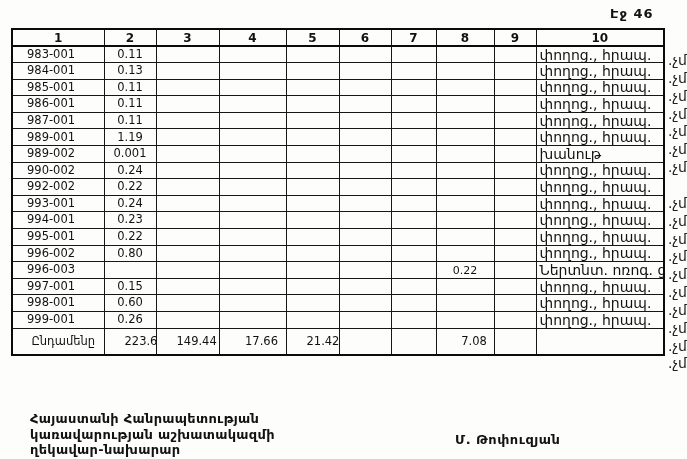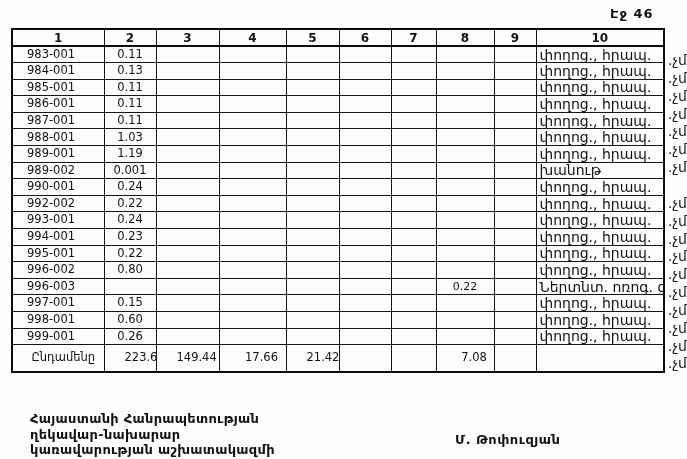--- a/index.html
+++ b/index.html
@@ -182,32 +182,20 @@
             <td class="col-2"></td>
             <td class="col-3"></td>
             <td class="col-4"></td>
             <td class="col-5"></td>
             <td class="col-6"></td>
             <td class="col-7"></td>
             <td class="col-8"></td>
             <td class="col-9">փողոց., հրապ.</td>
           </tr>
           <tr>
-            <td class="col-0">988-001</td>
-            <td class="col-1">1.03</td>
-            <td class="col-2"></td>
-            <td class="col-3"></td>
-            <td class="col-4"></td>
-            <td class="col-5"></td>
-            <td class="col-6"></td>
-            <td class="col-7"></td>
-            <td class="col-8"></td>
-            <td class="col-9">փողոց., հրապ.</td>
-          </tr>
-          <tr>
             <td class="col-0">989-001</td>
             <td class="col-1">1.19</td>
             <td class="col-2"></td>
             <td class="col-3"></td>
             <td class="col-4"></td>
             <td class="col-5"></td>
             <td class="col-6"></td>
             <td class="col-7"></td>
             <td class="col-8"></td>
             <td class="col-9">փողոց., հրապ.</td>
@@ -218,21 +206,21 @@
             <td class="col-2"></td>
             <td class="col-3"></td>
             <td class="col-4"></td>
             <td class="col-5"></td>
             <td class="col-6"></td>
             <td class="col-7"></td>
             <td class="col-8"></td>
             <td class="col-9">խանութ</td>
           </tr>
           <tr>
-            <td class="col-0">990-001</td>
+            <td class="col-0">990-002</td>
             <td class="col-1">0.24</td>
             <td class="col-2"></td>
             <td class="col-3"></td>
             <td class="col-4"></td>
             <td class="col-5"></td>
             <td class="col-6"></td>
             <td class="col-7"></td>
             <td class="col-8"></td>
             <td class="col-9">փողոց., հրապ.</td>
           </tr>
@@ -375,19 +363,19 @@
       <div class="margin-note" style="top: 218.2px;">.չմ</div>
       <div class="margin-note" style="top: 236.05px;">.չմ</div>
       <div class="margin-note" style="top: 253.9px;">.չմ</div>
       <div class="margin-note" style="top: 271.75px;">.չմ</div>
       <div class="margin-note" style="top: 289.6px;">.չմ</div>
       <div class="margin-note" style="top: 307.45px;">.չմ</div>
     </div>
 
   <div class="footer-block">
     <div>Հայաստանի Հանրապետության</div>
+    <div>կառավարության աշխատակազմի</div>
     <div>ղեկավար-նախարար</div>
-    <div>կառավարության աշխատակազմի</div>
   </div>
 
   <div class="signature">Մ. Թոփուզյան</div>
 
 </div>
 
 </body></html>

